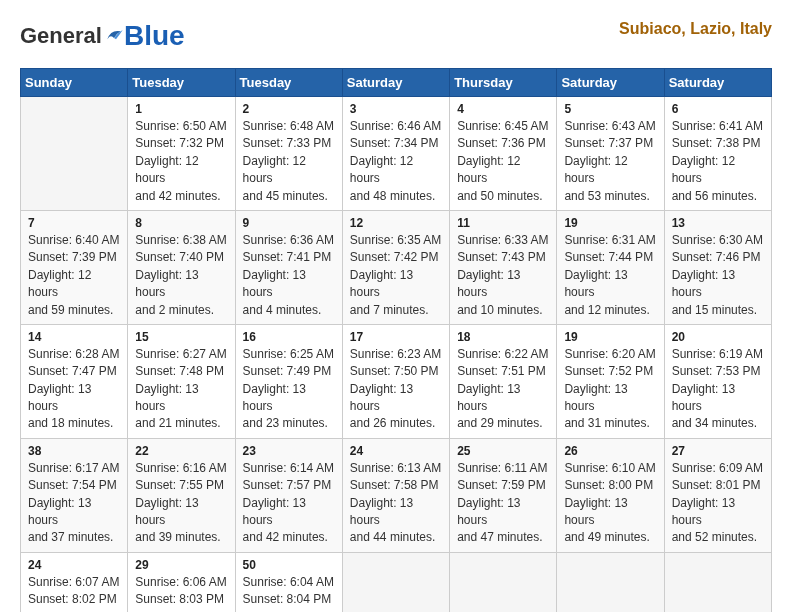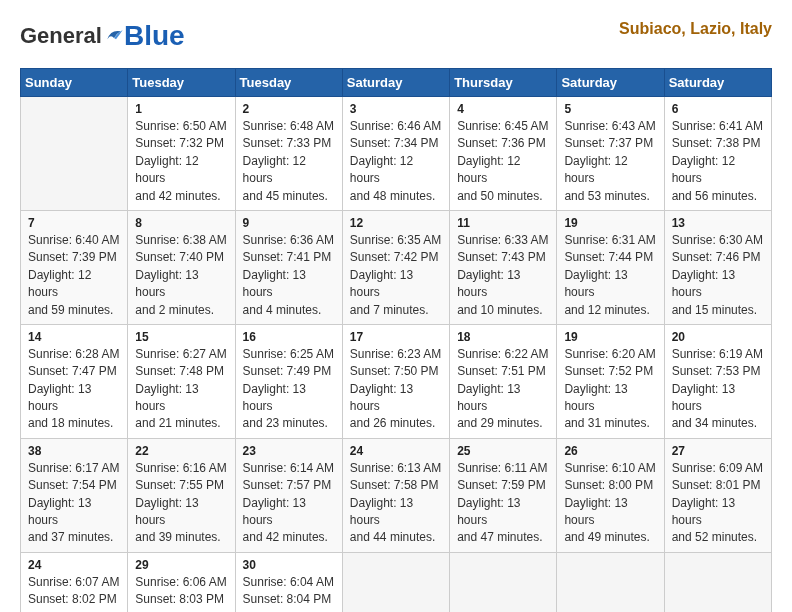--- a/index.html
+++ b/index.html
@@ -248,21 +248,21 @@
       <tr>
         <td>
           <span class="day-num">24</span>
           <div class="day-info">Sunrise: 6:07 AM<br>Sunset: 8:02 PM<br>Daylight: 13 hours<br>and 54 minutes.</div>
         </td>
         <td>
           <span class="day-num">29</span>
           <div class="day-info">Sunrise: 6:06 AM<br>Sunset: 8:03 PM<br>Daylight: 13 hours<br>and 57 minutes.</div>
         </td>
         <td>
-          <span class="day-num">30</span>
+          <span class="day-num">50</span>
           <div class="day-info">Sunrise: 6:04 AM<br>Sunset: 8:04 PM<br>Daylight: 13 hours<br>and 59 minutes.</div>
         </td>
         <td class="empty-cell"></td>
         <td class="empty-cell"></td>
         <td class="empty-cell"></td>
         <td class="empty-cell"></td>
       </tr>
     </tbody>
 </table>
 

